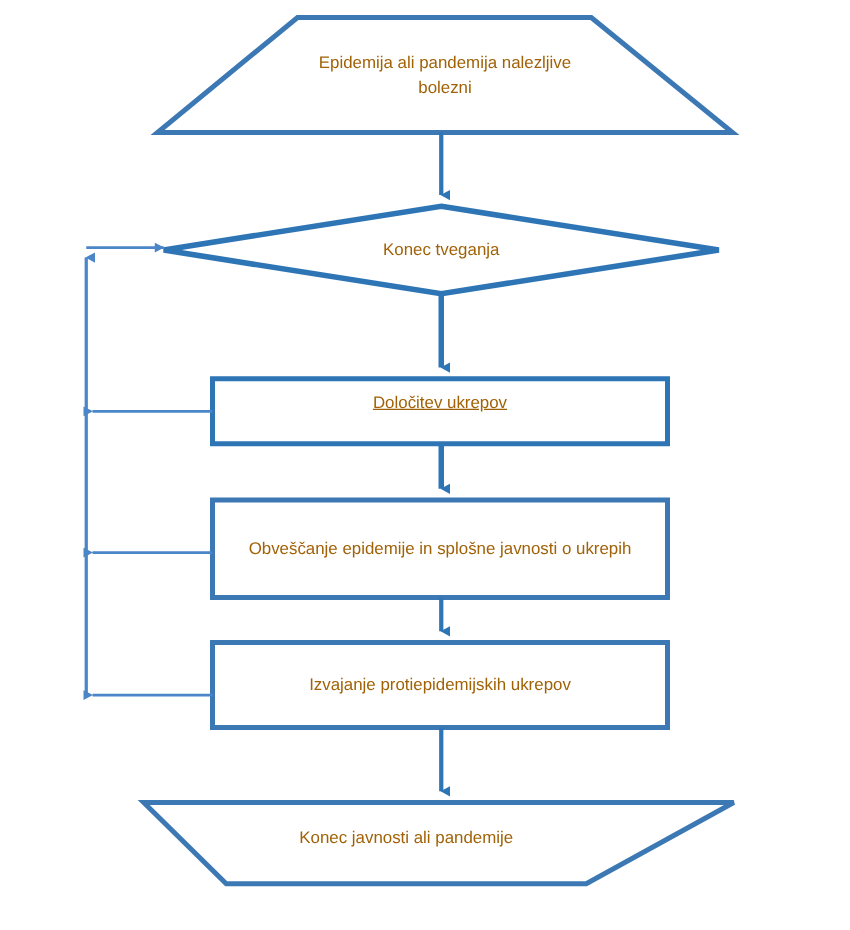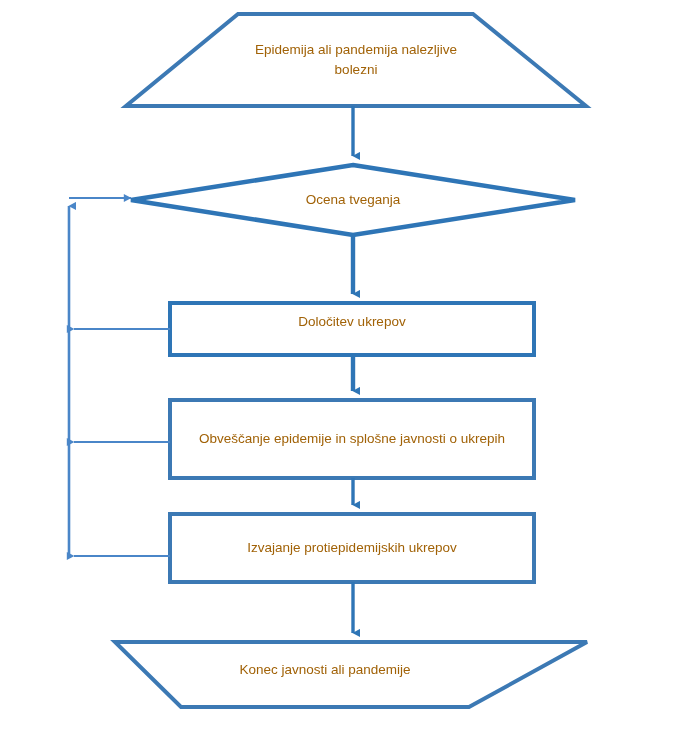--- a/index.html
+++ b/index.html
@@ -88,23 +88,23 @@
 
     <line x1="170" y1="329" x2="74" y2="329" stroke="#4A86C8" stroke-width="2.2" marker-end="url(#arrow-left)"></line>
 
     <line x1="170" y1="442" x2="74" y2="442" stroke="#4A86C8" stroke-width="2.2" marker-end="url(#arrow-left)"></line>
 
     <line x1="170" y1="556" x2="74" y2="556" stroke="#4A86C8" stroke-width="2.2" marker-end="url(#arrow-left)"></line>
   </svg>
 
   <div class="node-label" style="left:238px; top:24px; width:236px; height:72px;">Epidemija ali pandemija nalezljive bolezni</div>
 
-  <div class="node-label" style="left:243px; top:186px; width:220px; height:28px;">Ocena tveganja</div>
+  <div class="node-label" style="left:243px; top:186px; width:220px; height:28px;">Konec tveganja</div>
 
-  <div class="node-label" style="left:172px; top:305px; width:360px; height:33px;">Določitev ukrepov</div>
+  <div class="node-label" style="left:172px; top:305px; width:360px; height:33px;text-decoration:underline;">Določitev ukrepov</div>
 
   <div class="node-label" style="left:186px; top:402px; width:332px; height:74px;">Obveščanje epidemije in splošne javnosti o ukrepih</div>
 
   <div class="node-label" style="left:172px; top:516px; width:360px; height:64px;">Izvajanje protiepidemijskih ukrepov</div>
 
   <div class="node-label" style="left:181px; top:646px; width:288px; height:48px;">Konec javnosti ali pandemije</div>
 
 </div>
 
 </body></html>

